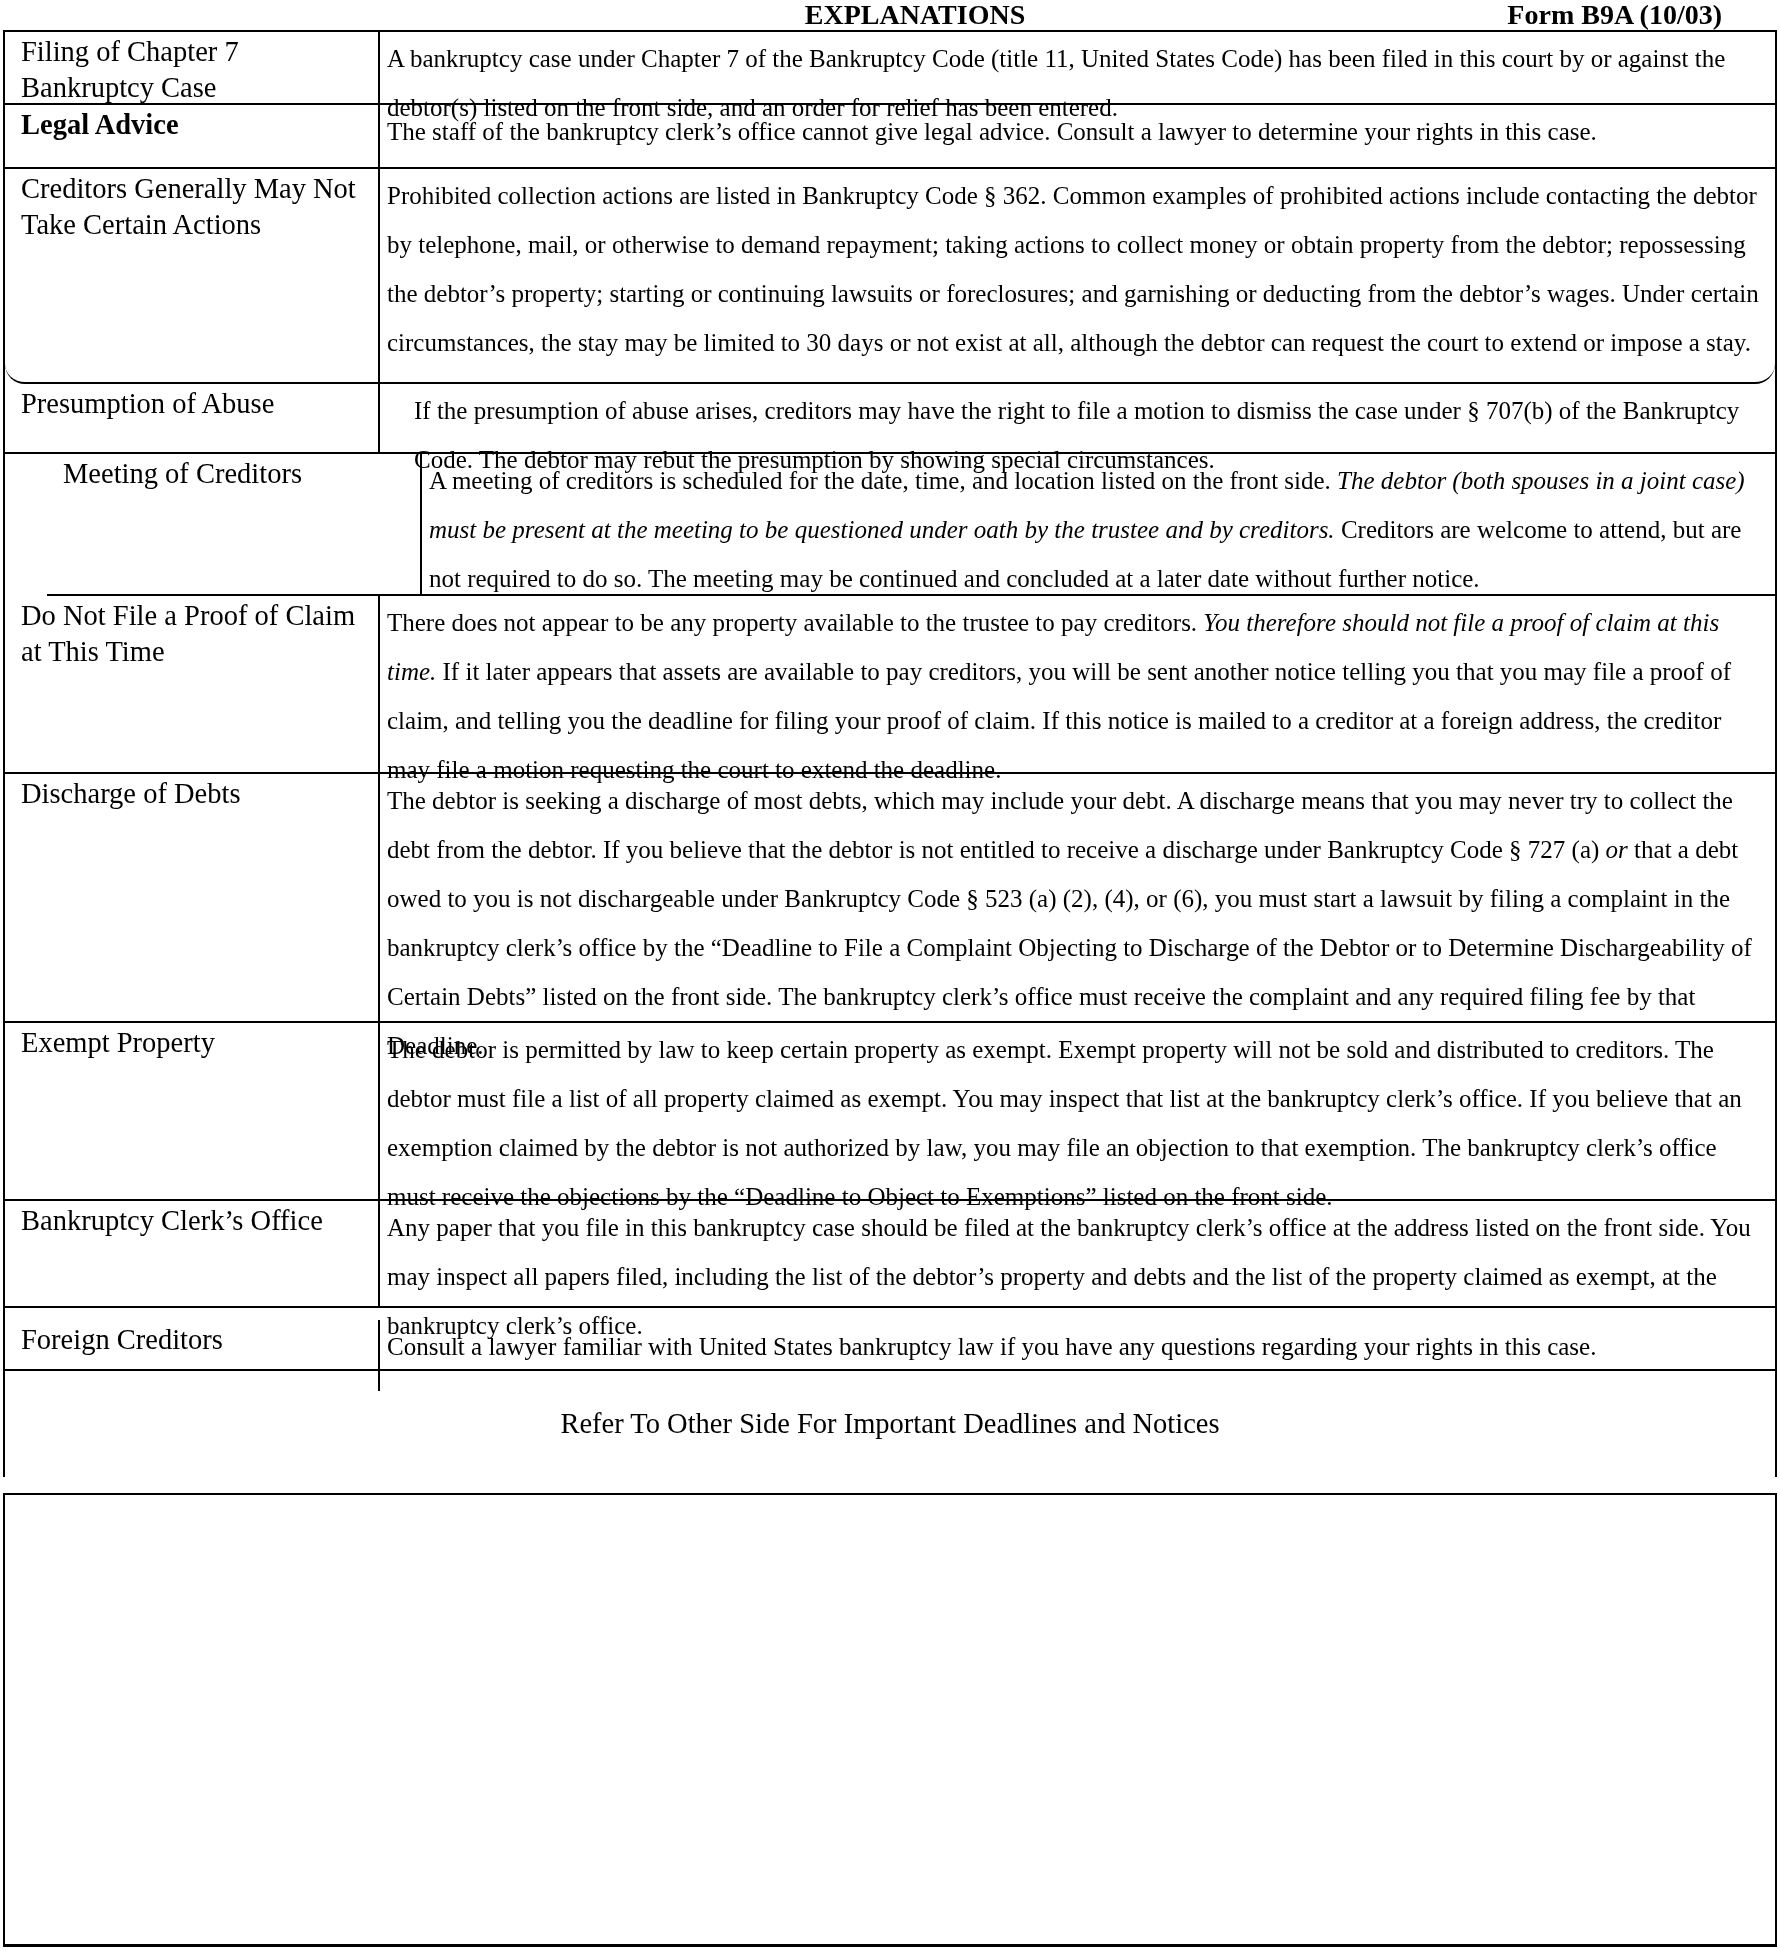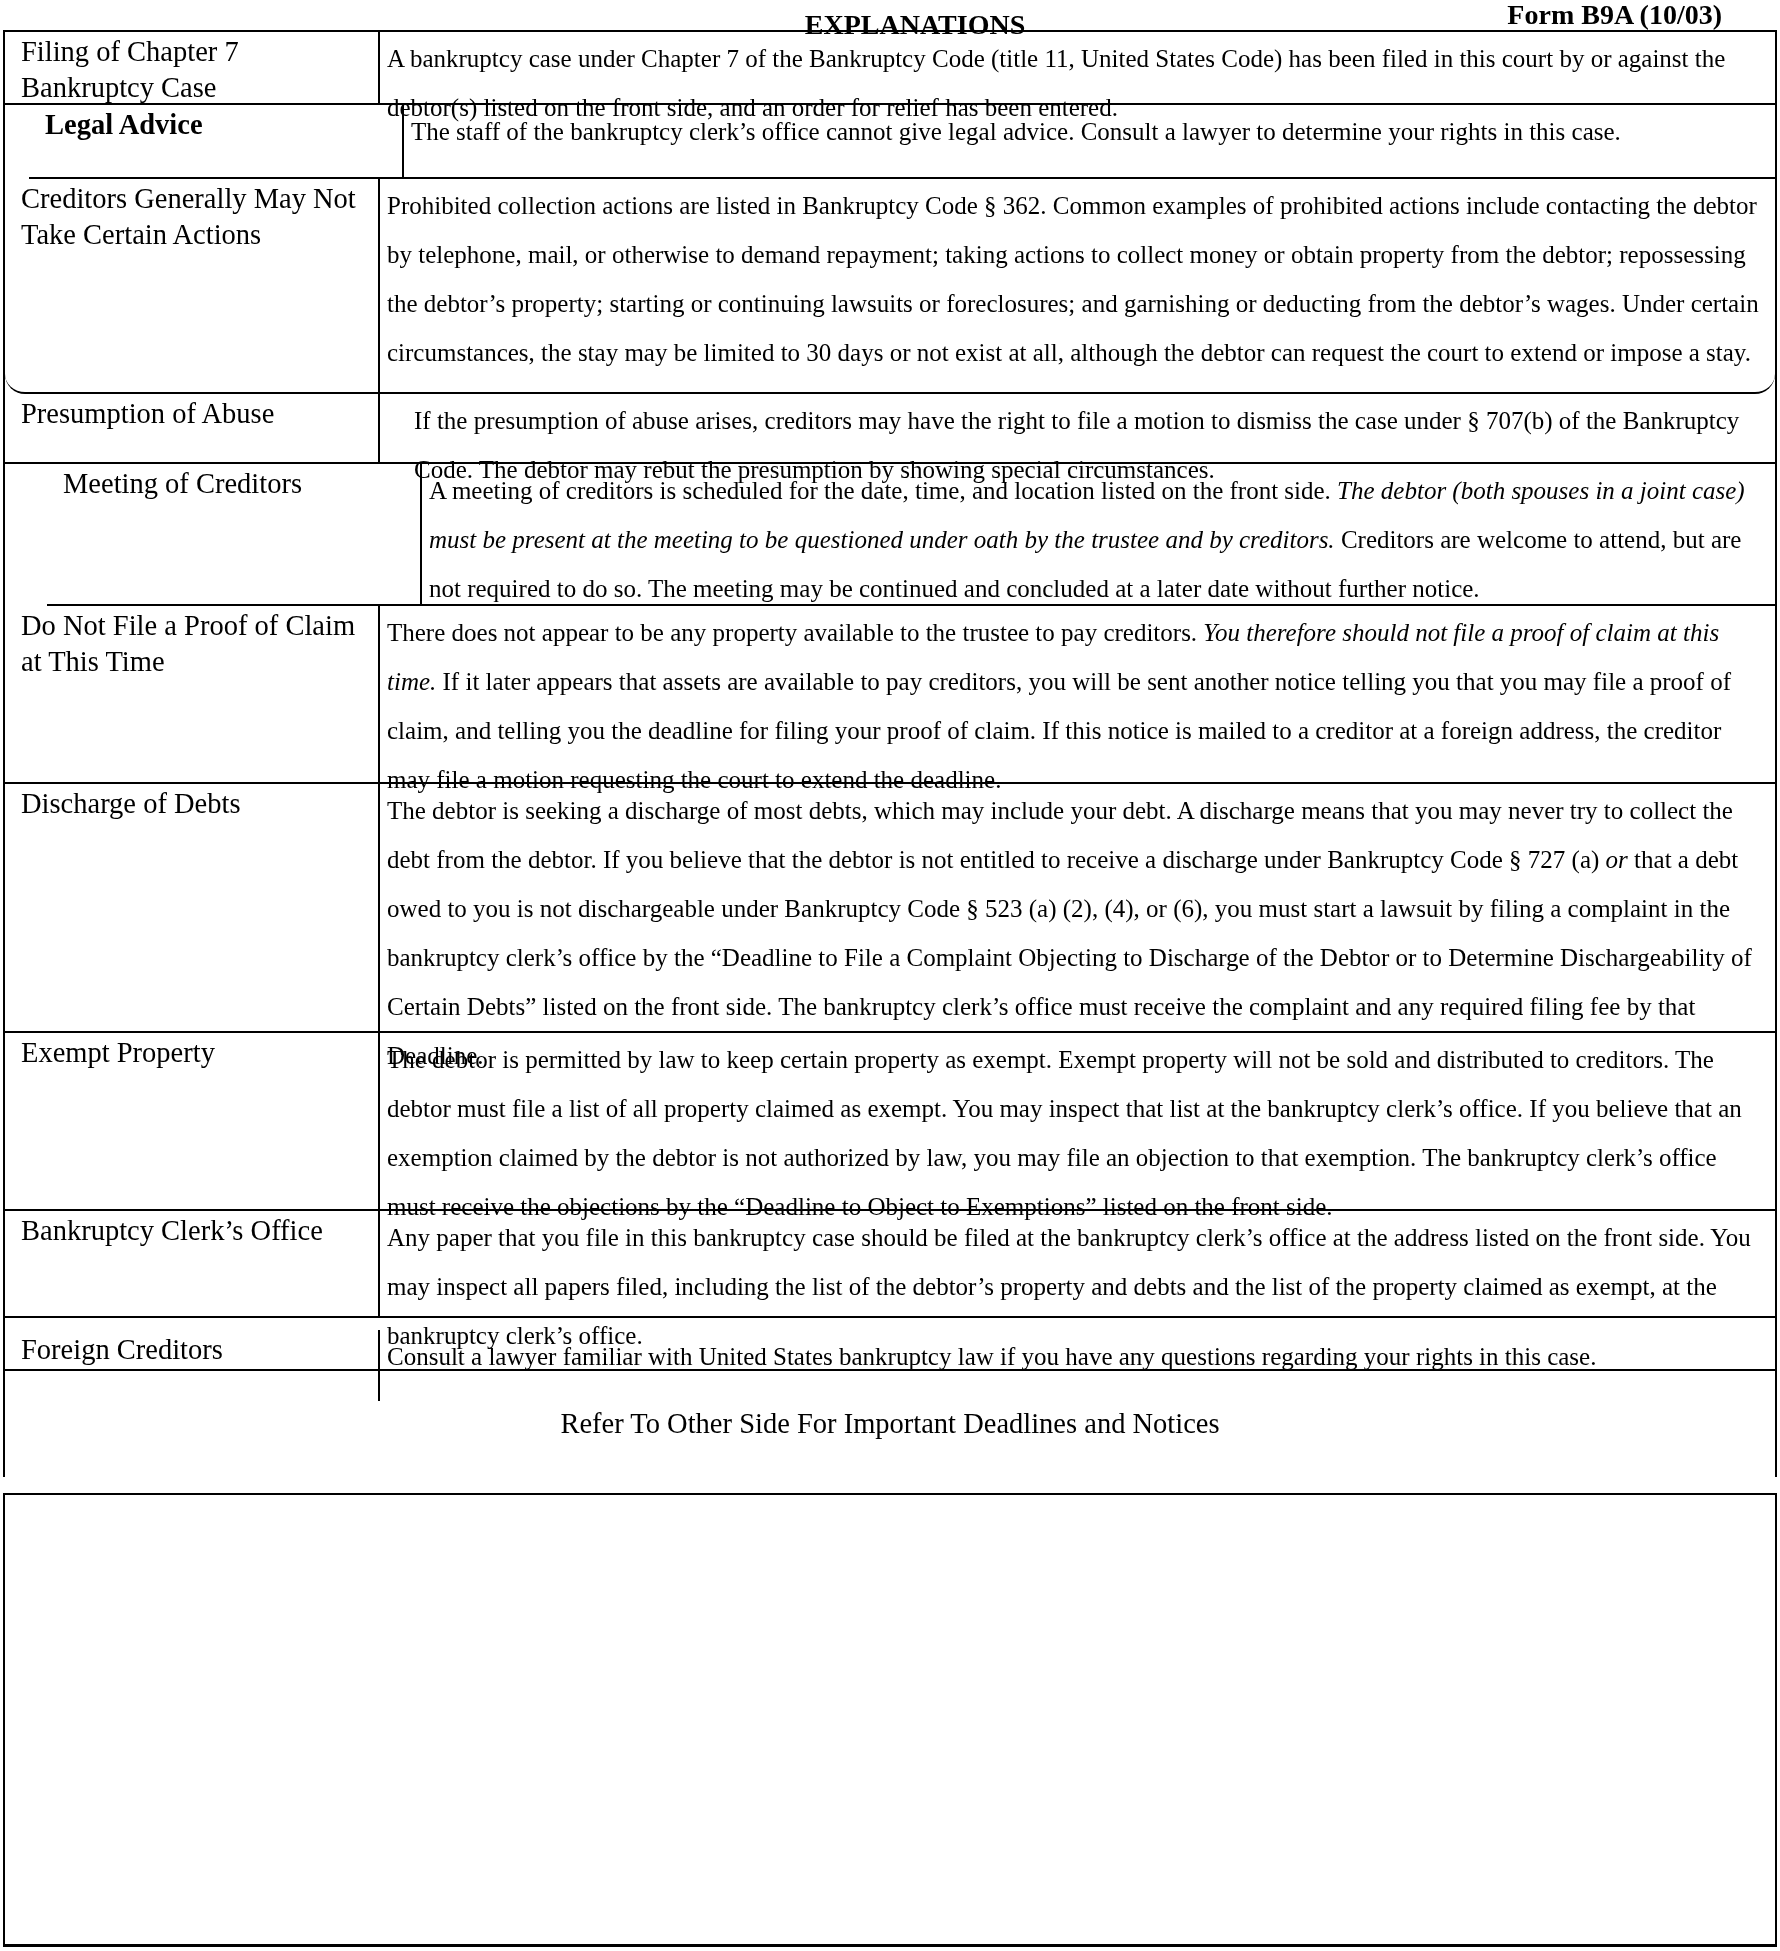--- a/index.html
+++ b/index.html
@@ -1,19 +1,19 @@
 <!DOCTYPE html>
 <html><head>
 <meta charset="utf-8">
 <style>
   html, body { margin: 0; padding: 0; background: #ffffff; }
   body { width: 1780px; height: 1951px; position: relative; overflow: hidden;
          font-family: "Liberation Serif", "DejaVu Serif", serif; color: #000; }
   .hdr { position: absolute; top: 0; height: 30px; font-weight: bold; font-size: 28px; line-height: 30px; }
-  .hdr-title { left: 0; width: 1780px; text-align: center; padding-left: 50px; box-sizing: border-box; margin-top: 10px; }
+  .hdr-title { left: 0; width: 1780px; text-align: center; padding-left: 50px; box-sizing: border-box; }
   .hdr-form { right: 58px; }
   .table { position: absolute; left: 3px; top: 30px; width: 1774px; border: 2px solid #000; border-bottom: none; box-sizing: border-box; }
   .row { display: flex; border-bottom: 2px solid #000; box-sizing: border-box; }
   .row:last-child { border-bottom: none; margin-top: 12px; }
   .label { width: 375px; flex: none; border-right: 2px solid #000; padding: 2px 0 0 16px; box-sizing: border-box;
            font-size: 28.5px; line-height: 35.5px; }
   .label.bold { font-weight: bold; }
   .text { flex: 1; padding: 2px 12px 0 7px; box-sizing: border-box; font-size: 25px; line-height: 49px; }
   .note-box { position: absolute; left: 3px; top: 1369px; width: 1774px; height: 108px; border: 2px solid #000; border-bottom: none;
               box-sizing: border-box; display: flex; align-items: center; justify-content: center; font-size: 28.5px; }
@@ -24,21 +24,21 @@
 <body>
 
 <div class="hdr hdr-title">EXPLANATIONS</div>
 <div class="hdr hdr-form">Form B9A (10/03)</div>
 
 <div class="table" id="explanations-table">
     <div class="row" style="height: 73px;">
       <div class="label">Filing of Chapter 7 Bankruptcy Case</div>
       <div class="text"><span>A bankruptcy case under Chapter 7 of the Bankruptcy Code (title 11, United States Code) has been filed in this court by or against the debtor(s) listed on the front side, and an order for relief has been entered.</span></div>
     </div>
-    <div class="row" style="height: 74px; margin-left: 24px;">
+    <div class="row" style="height: 64px;">
       <div class="label bold">Legal Advice</div>
       <div class="text"><span>The staff of the bankruptcy clerk’s office cannot give legal advice.  Consult a lawyer to determine your rights in this case.</span></div>
     </div>
     <div class="row" style="height: 215px; border-radius: 20px;">
       <div class="label">Creditors Generally May Not Take Certain Actions</div>
       <div class="text"><span>Prohibited collection actions are listed in Bankruptcy Code § 362.  Common examples of prohibited actions include contacting the debtor by telephone, mail, or otherwise to demand repayment; taking actions to collect money or obtain property from the debtor; repossessing the debtor’s property; starting or continuing lawsuits or foreclosures; and garnishing or deducting from the debtor’s wages.  Under certain circumstances, the stay may be limited to 30 days or not exist at all, although the debtor can request the court to extend or impose a stay.</span></div>
     </div>
     <div class="row" style="height: 70px; gap: 27px;">
       <div class="label">Presumption of Abuse</div>
       <div class="text"><span>If the presumption of abuse arises, creditors may have the right to file a motion to dismiss the case under § 707(b) of the Bankruptcy Code.  The debtor may rebut the presumption by showing special circumstances.</span></div>

